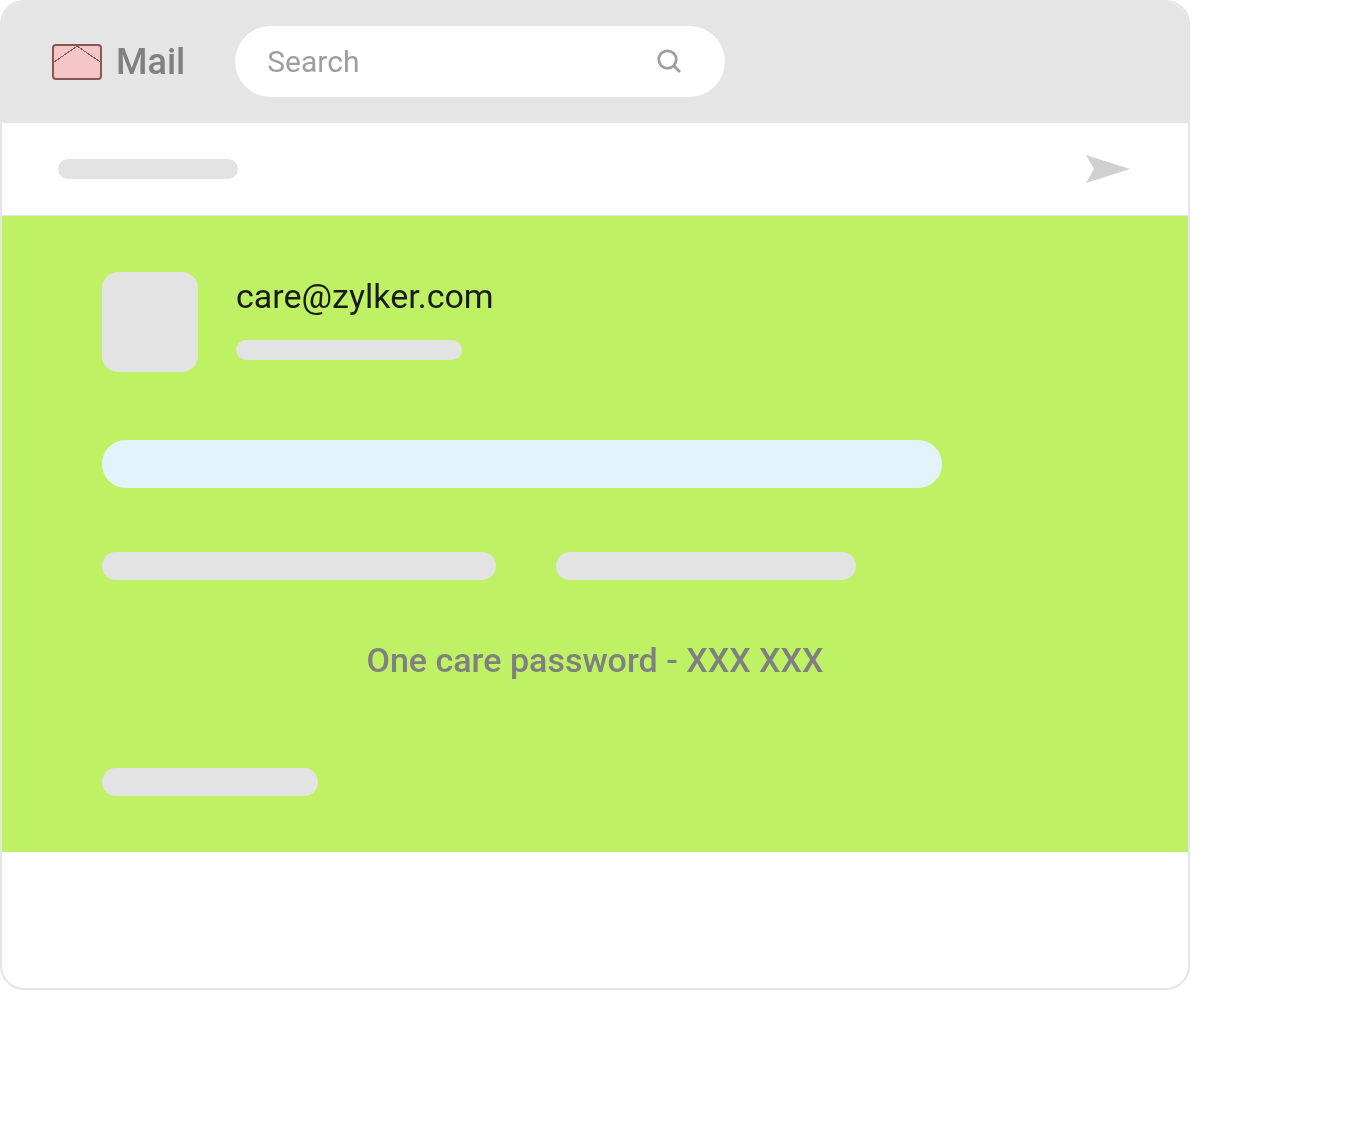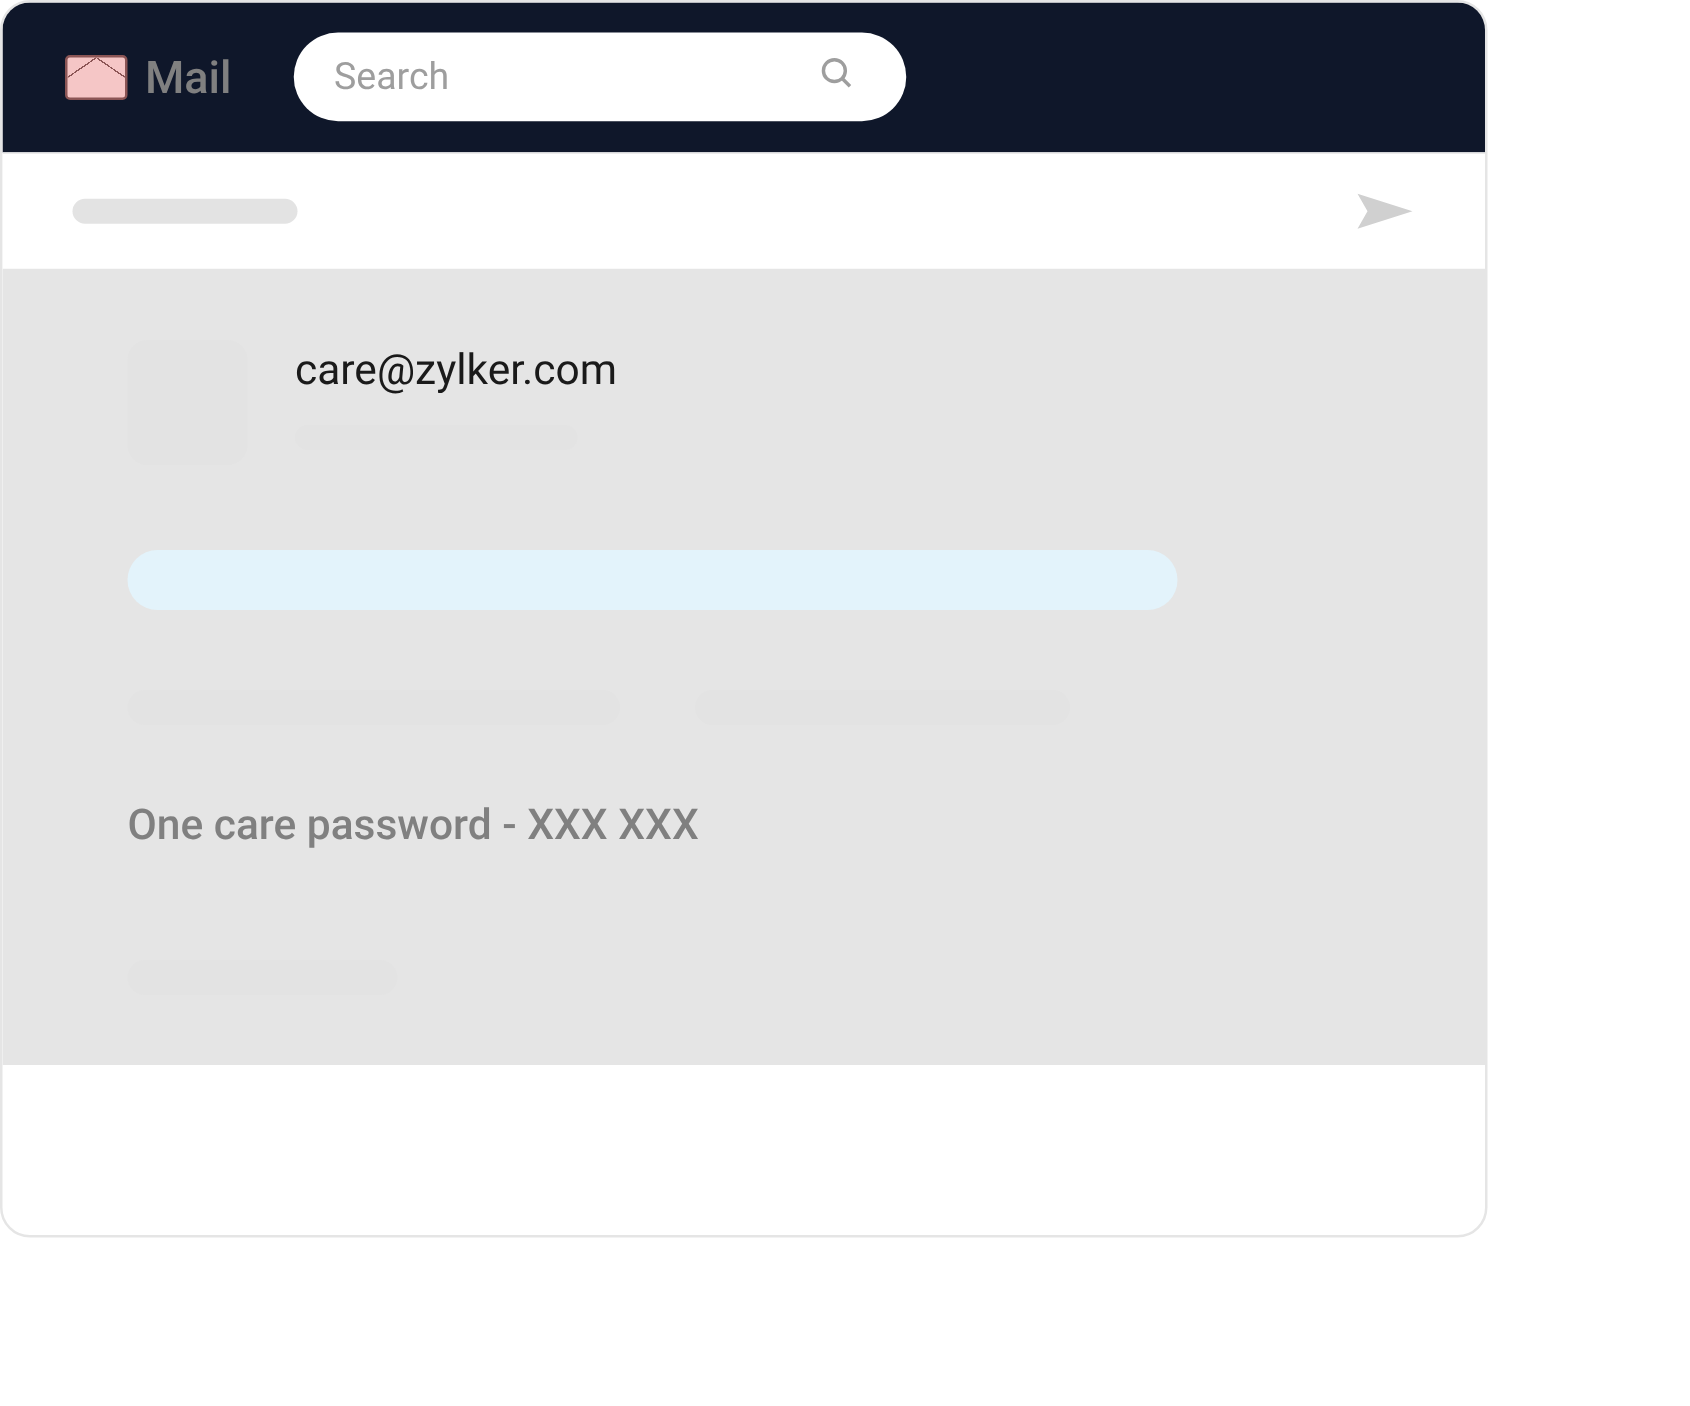--- a/index.html
+++ b/index.html
@@ -20,21 +20,21 @@
       width: 1190px;
       height: 990px;
       background: #ffffff;
       border: 2px solid #e5e5e5;
       border-radius: 24px;
       overflow: hidden;
       margin: 0;
     }
     
     .header-bar {
-      background: #0f172a;
+      background: #e5e5e5;
       padding: 24px 50px;
       display: flex;
       align-items: center;
       gap: 20px;
       border-bottom: 1px solid transparent;
     }
     
     .mail-logo {
       display: flex;
       align-items: center;
@@ -69,21 +69,21 @@
       font-weight: 500;
       color: #808080;
     }
     
     .search-container {
       margin-left: 30px;
       background: #ffffff;
       border-radius: 40px;
       padding: 18px 40px 18px 32px;
       display: flex;
-      align-items: flex-start;
+      align-items: center;
       width: 490px;
       justify-content: space-between;
     }
     
     .search-placeholder {
       font-size: 30px;
       color: #9e9e9e;
       font-weight: 400;
     }
     
@@ -109,21 +109,22 @@
       border-radius: 10px;
     }
     
     .send-icon {
       width: 48px;
       height: 36px;
     }
     
     .content-area {
       padding: 56px 100px;
-      background: #e5e5e5;
+      background: #bef264;
+      text-align: center;
     }
     
     .sender-row {
       display: flex;
       align-items: flex-start;
       gap: 38px;
       margin-bottom: 68px;
     }
     
     .avatar-placeholder {

